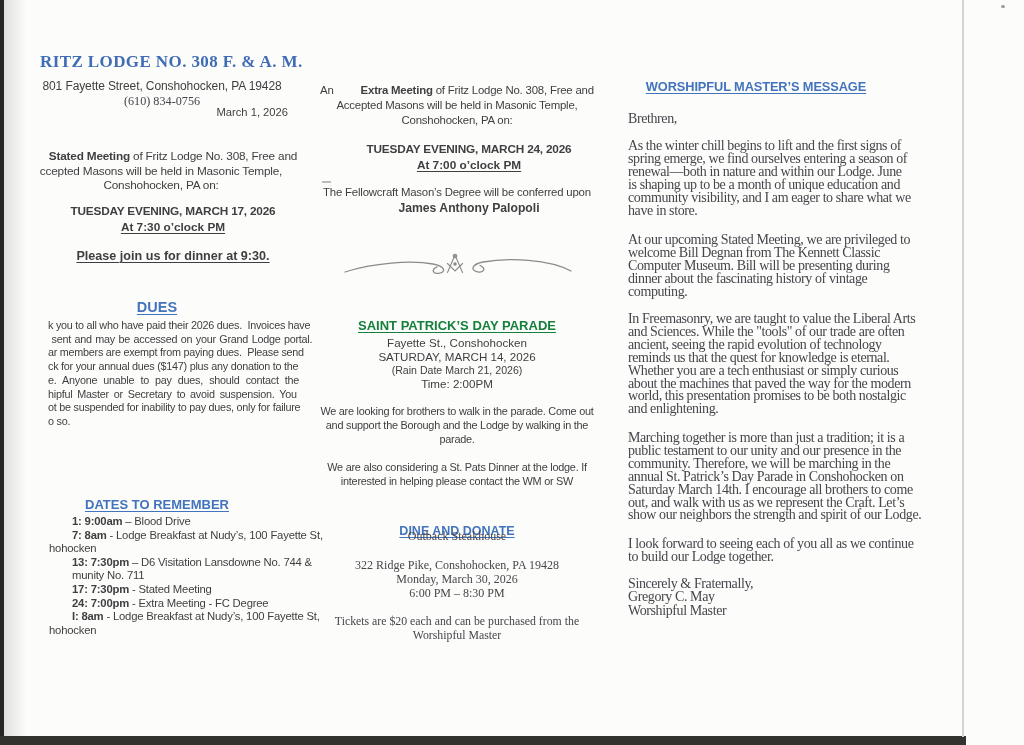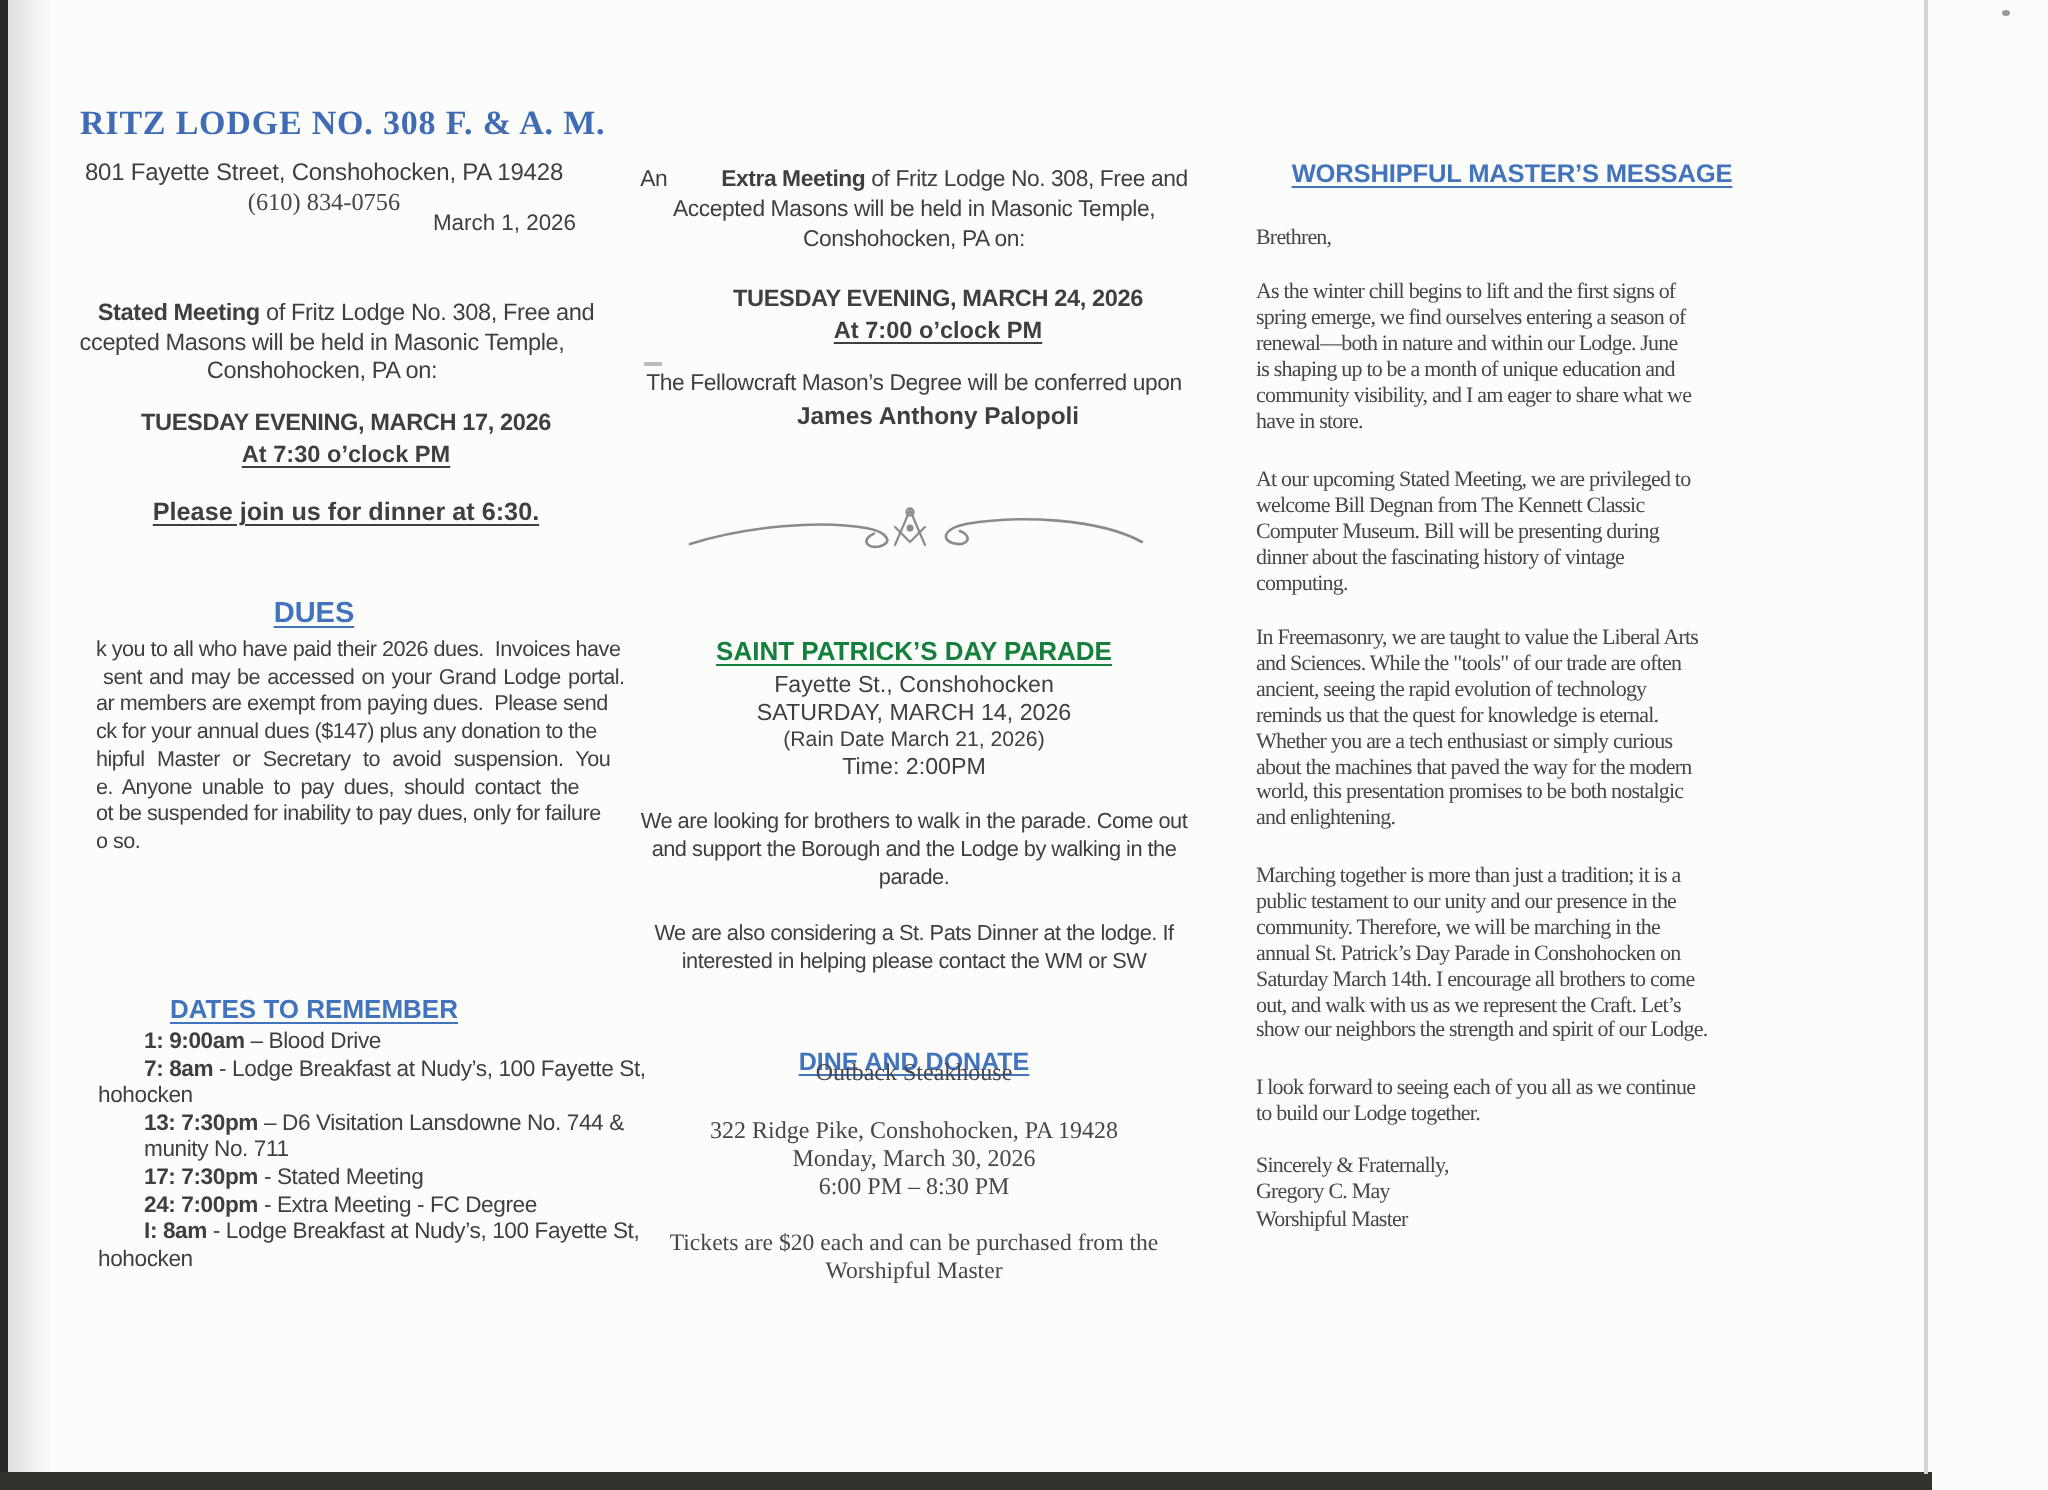--- a/index.html
+++ b/index.html
@@ -71,21 +71,21 @@
 
   .dine-heading { left:307px; top:524px; width:300px; font-size:12.5px; }
   .dine-venue   { left:307px; top:529px; width:300px; font-size:12px; }
   .dine-address { left:307px; top:558px; width:300px; font-size:12px; }
   .dine-date    { left:307px; top:572px; width:300px; font-size:12px; }
   .dine-time    { left:307px; top:586px; width:300px; font-size:12px; }
   .dine-tickets { left:307px; top:614px; width:300px; font-size:11.8px; line-height:14px; }
 
   
   .wm-heading { left:640px; top:79px; width:232px; font-size:12.8px; letter-spacing:-0.1px; }
-  .wm-body { font-size:11px; letter-spacing:-0.4px; line-height:12.9px; }
+  .wm-body { font-size:14px; letter-spacing:-0.4px; line-height:12.9px; }
   .wm-salutation { left:628px; top:113px; width:300px; }
   .wm-p1 { left:628px; top:140px; width:310px; }
   .wm-p2 { left:628px; top:234px; width:310px; }
   .wm-p3 { left:628px; top:313px; width:310px; }
   .wm-p4 { left:628px; top:432px; width:310px; }
   .wm-p5 { left:628px; top:538px; width:310px; }
   .wm-signoff { left:628px; top:577px; width:310px; line-height:13.4px; }
 </style>
 </head>
 <body>
@@ -102,30 +102,30 @@
 <div class="abs serif center lodge-phone">(610) 834-0756</div>
 <div class="abs sans right issue-date">March 1, 2026</div>
 
 <div class="abs sans center stated-block">
   <div><span class="b">Stated Meeting</span><span> of Fritz Lodge No. 308, Free and</span></div>
   <div>ccepted Masons will be held in Masonic Temple,</div>
   <div>Conshohocken, PA on:</div>
 </div>
 <div class="abs sans center b meeting-date-17">TUESDAY EVENING, MARCH 17, 2026</div>
 <div class="abs sans center b u meeting-time-17">At 7:30 o’clock PM</div>
-<div class="abs sans center b u dinner-invite">Please join us for dinner at 6:30.</div>
+<div class="abs sans center b u dinner-invite">Please join us for dinner at 9:30.</div>
 
 <div class="abs center head-blue u dues-heading">DUES</div>
 <div class="abs sans dues-body">
   <div>k you to all who have paid their 2026 dues.  Invoices have</div>
   <div> sent and may be accessed on your Grand Lodge portal.</div>
   <div>ar members are exempt from paying dues.  Please send</div>
   <div>ck for your annual dues ($147) plus any donation to the</div>
+  <div>e. Anyone unable to pay dues, should contact the</div>
   <div>hipful Master or Secretary to avoid suspension. You</div>
-  <div>e. Anyone unable to pay dues, should contact the</div>
   <div>ot be suspended for inability to pay dues, only for failure</div>
   <div>o so.</div>
 </div>
 
 <div class="abs center head-blue u dates-heading">DATES TO REMEMBER</div>
 <div class="abs sans dates-list">
   <div class="row"><span class="b">1: 9:00am</span><span> – Blood Drive</span></div>
   <div class="row"><span class="b">7: 8am</span><span> - Lodge Breakfast at Nudy’s, 100 Fayette St,</span></div>
   <div class="row cont"><span class="b"></span><span>hohocken</span></div>
   <div class="row"><span class="b">13: 7:30pm</span><span> – D6 Visitation Lansdowne No. 744 &amp;</span></div>

